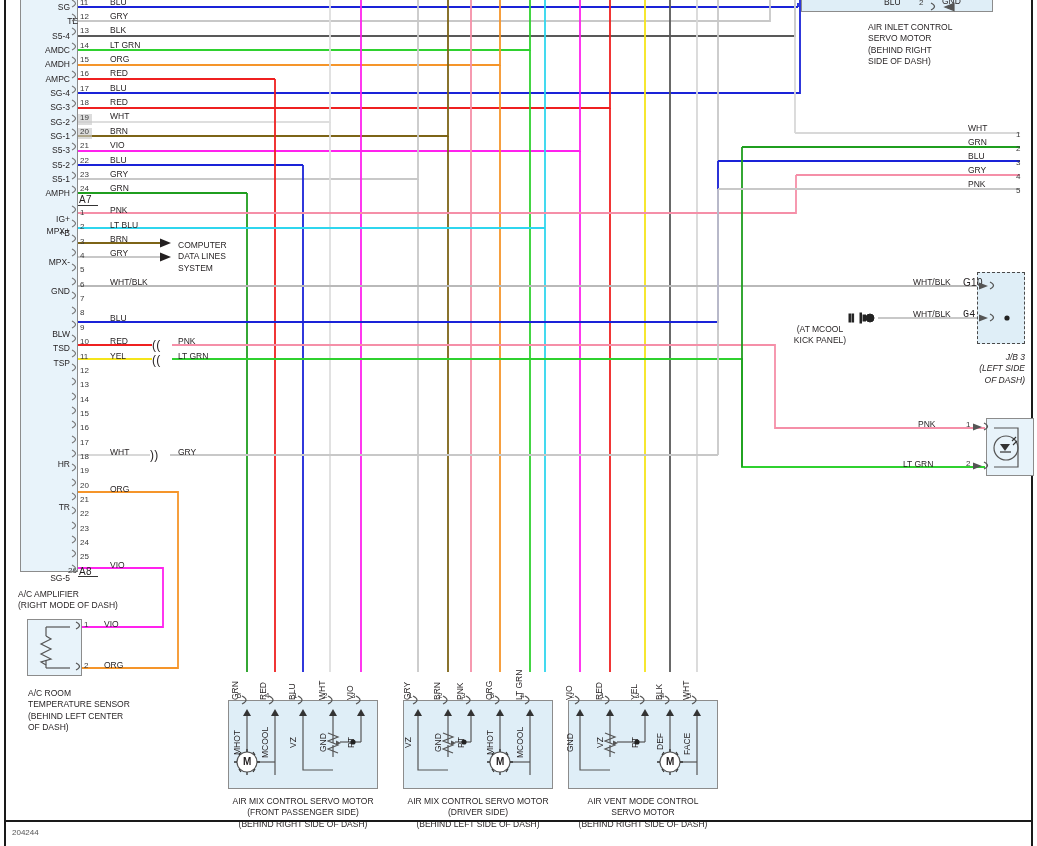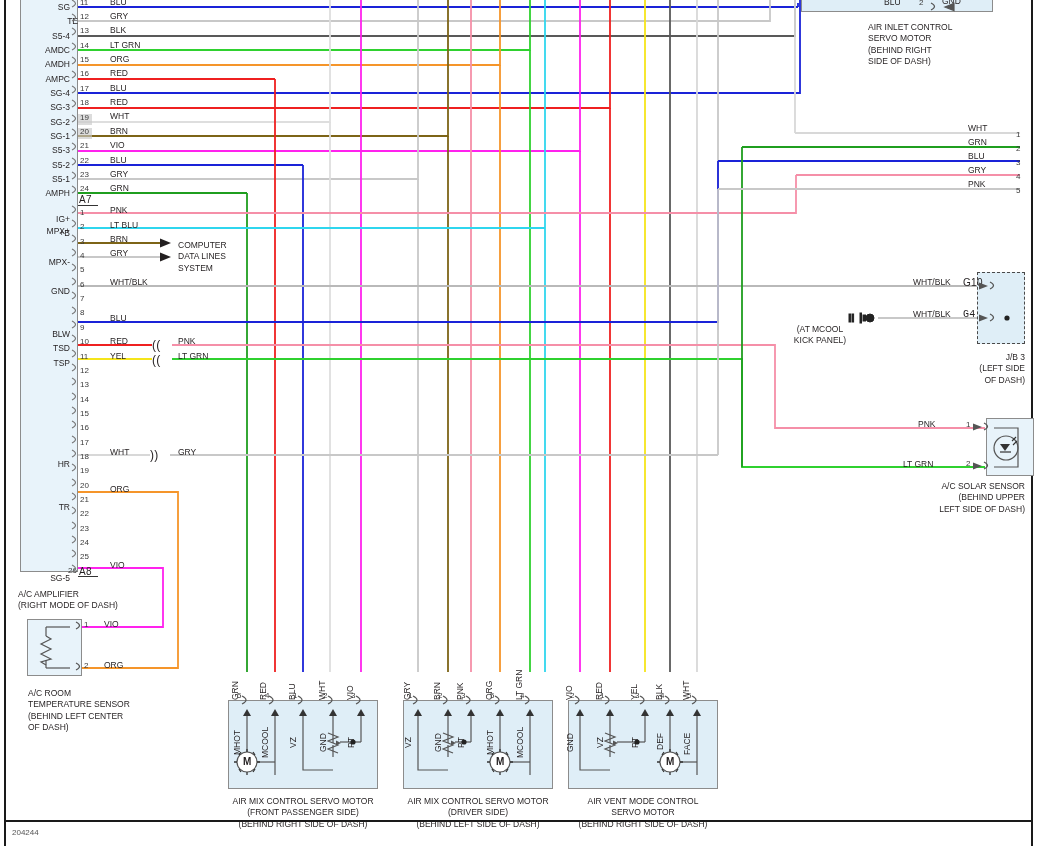--- a/index.html
+++ b/index.html
@@ -8,21 +8,21 @@
   .bord{position:absolute;background:#1a1a1a;}
   svg.layer{position:absolute;left:0;top:0;width:1037px;height:846px;pointer-events:none;}
   .lbl{position:absolute;font-size:10px;color:#231f20;letter-spacing:.3px;white-space:nowrap;line-height:1.25;}
   .pin{position:absolute;font-size:8px;color:#3a3a3a;white-space:nowrap;}
   .term{position:absolute;font-size:8.5px;color:#231f20;text-align:right;white-space:nowrap;}
   .wlbl{position:absolute;font-size:8.5px;color:#231f20;white-space:nowrap;}
   .vert{position:absolute;font-size:8.5px;color:#231f20;white-space:nowrap;
         transform-origin:left bottom;transform:rotate(-90deg);}
   .cap{position:absolute;font-size:8.5px;color:#231f20;text-align:center;line-height:1.35;white-space:nowrap;}
   .capL{position:absolute;font-size:8.5px;color:#231f20;text-align:left;line-height:1.35;white-space:nowrap;}
-  .capR{position:absolute;font-size:8.5px;color:#231f20;text-align:right;line-height:1.35;white-space:nowrap;}
+  .capR{position:absolute;font-size:8.5px;color:#231f20;text-align:right;line-height:1.35;white-space:nowrap;font-style:italic;}
   .box{position:absolute;background:#dfeef7;border:1px solid #8c8c8c;box-sizing:border-box;}
   .boxp{position:absolute;background:#e8f3fa;border:1px solid #8c8c8c;box-sizing:border-box;}
   .dash{position:absolute;background:#dfeef7;border:1px dashed #4a4a4a;box-sizing:border-box;}
   .figno{position:absolute;font-size:8px;color:#555;}
   .hl{position:absolute;background:#c9c9c9;opacity:.65;}
 </style>
 </head>
 <body>
 
 <div id="page">
@@ -391,25 +391,20 @@
       <path d="M984 423 q7 3.5 0 7"></path>
       <path d="M984 462 q7 3.5 0 7"></path>
       <path d="M982 427 l-9 -3.5 v7 z" fill="#555" stroke="none"></path>
       <path d="M982 466 l-9 -3.5 v7 z" fill="#555" stroke="none"></path>
     </g>
   </svg>
   <div class="wlbl" style="left:918px;top:419px;">PNK</div>
   <div class="pin" style="left:966px;top:420px;">1</div>
   <div class="wlbl" style="left:903px;top:459px;">LT GRN</div>
   <div class="pin" style="left:966px;top:459px;">2</div>
-  <div class="capR" style="left:860px;top:481px;width:165px;">
-    <div>A/C SOLAR SENSOR</div>
-    <div>(BEHIND UPPER</div>
-    <div>LEFT SIDE OF DASH)</div>
-  </div>
 
   <div class="box" style="left:228px;top:700px;width:150px;height:89px;"></div>
   <svg class="layer" viewBox="0 0 1037 846">
     <g stroke="#555" fill="none" stroke-width="1.2">
       <path d="M242 696 q8 4 0 8"></path>
         <path d="M269 696 q8 4 0 8"></path>
         <path d="M298 696 q8 4 0 8"></path>
       <path d="M328 696 q8 4 0 8"></path>
         <path d="M356 696 q8 4 0 8"></path>
       <path d="M247 709 l-4 7 h8 z" fill="#333" stroke="none"></path>

